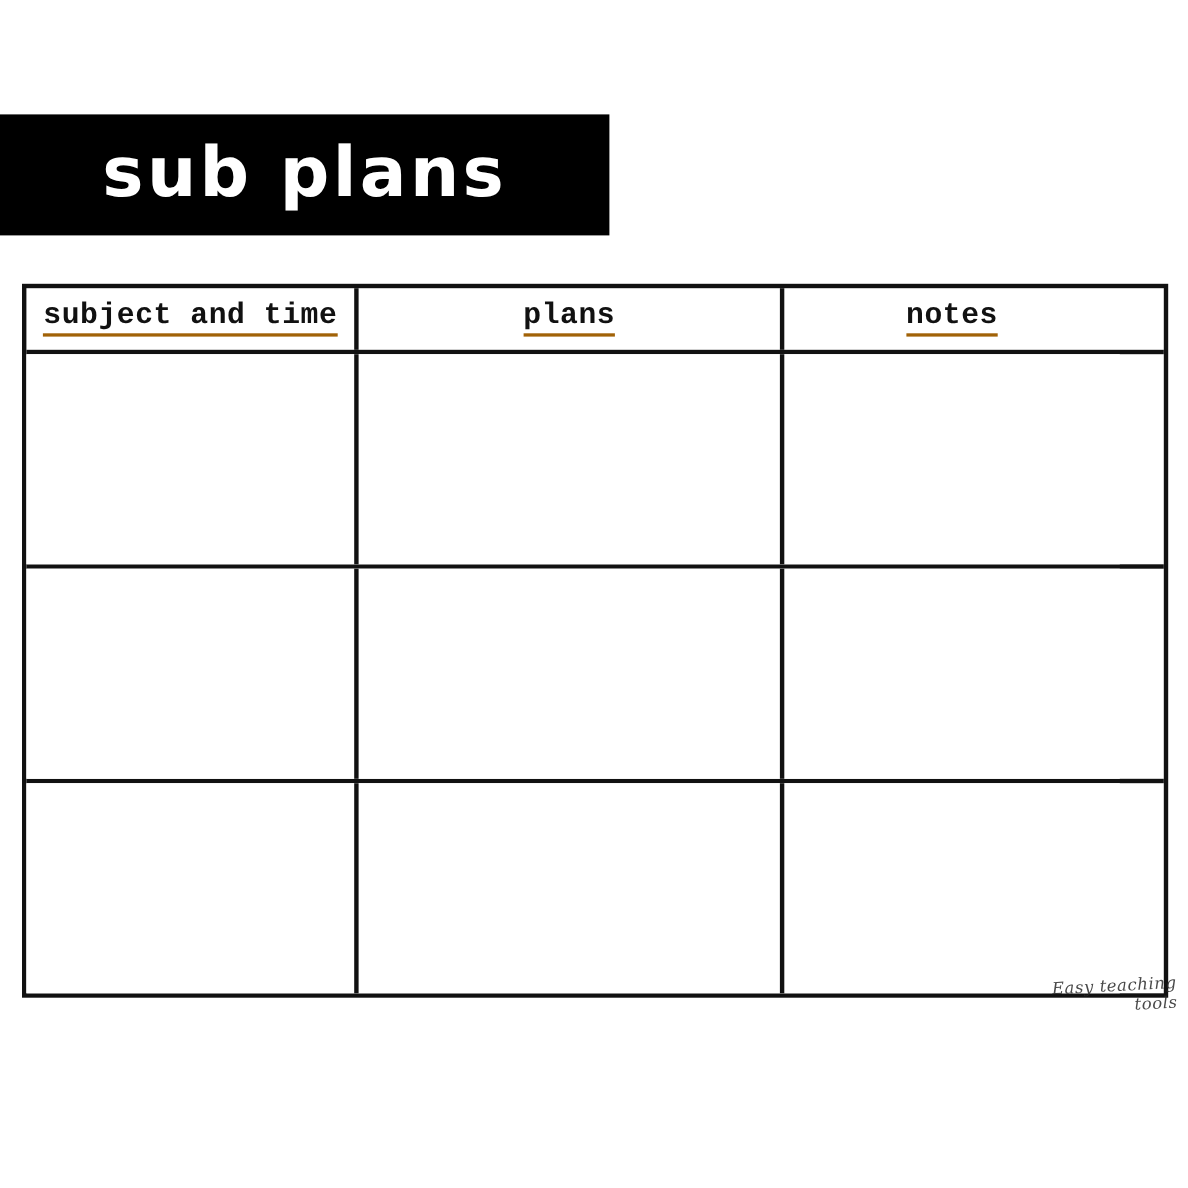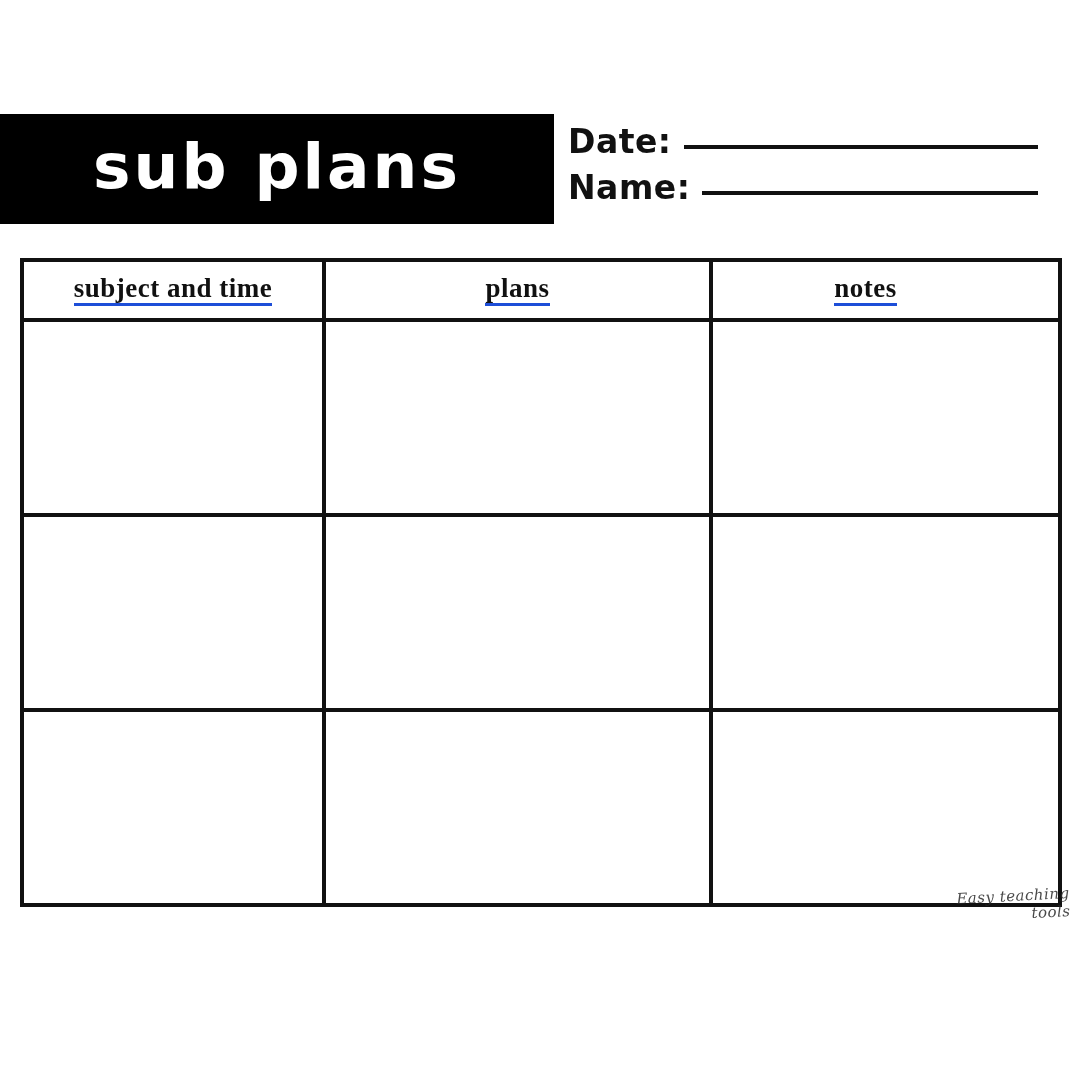--- a/index.html
+++ b/index.html
@@ -22,21 +22,20 @@
     background: #ffffff;
   }
 
   
   .header {
     position: absolute;
     top: 104px;
     left: 0;
     width: 970px;
     height: 110px;
-    margin-top: 10px;
   }
 
   .title-block {
     position: absolute;
     left: 0;
     top: 0;
     width: 554px;
     height: 110px;
     background: #000000;
     display: flex;
@@ -129,26 +128,26 @@
   .head-row { height: 56px; }
   .body-row { height: 195px; }
 
   .head-cell {
     display: flex;
     align-items: center;
     justify-content: center;
   }
 
   .head-text {
-    font-family: Liberation Serif, serif;
+    font-family: Liberation Mono, monospace;
     font-size: 27px;
     font-weight: bold;
     letter-spacing: 0.5px;
     text-transform: lowercase;
-    border-bottom: 3px solid #1d4ed8;
+    border-bottom: 3px solid #a16207;
     padding-bottom: 1px;
     line-height: 1.05;
     white-space: nowrap;
   }
 
   .body-cell {
     background: #ffffff;
   }
 
   
@@ -172,33 +171,20 @@
 <body>
 
 <div class="page">
 
   <div class="header">
 
     <div class="title-block">
       <div class="title-text">sub plans</div>
     </div>
 
-    <div class="fields">
-
-      <div class="field-row date">
-        <span class="field-label">Date:</span>
-        <span class="field-line"></span>
-      </div>
-
-      <div class="field-row name">
-        <span class="field-label">Name:</span>
-        <span class="field-line"></span>
-      </div>
-
-    </div>
   </div>
 
   <div class="table">
 
     <div class="row head-row">
       <div class="cell head-cell col-subject">
         <span class="head-text">subject and time</span>
       </div>
       <div class="cell head-cell col-plans">
         <span class="head-text">plans</span>

